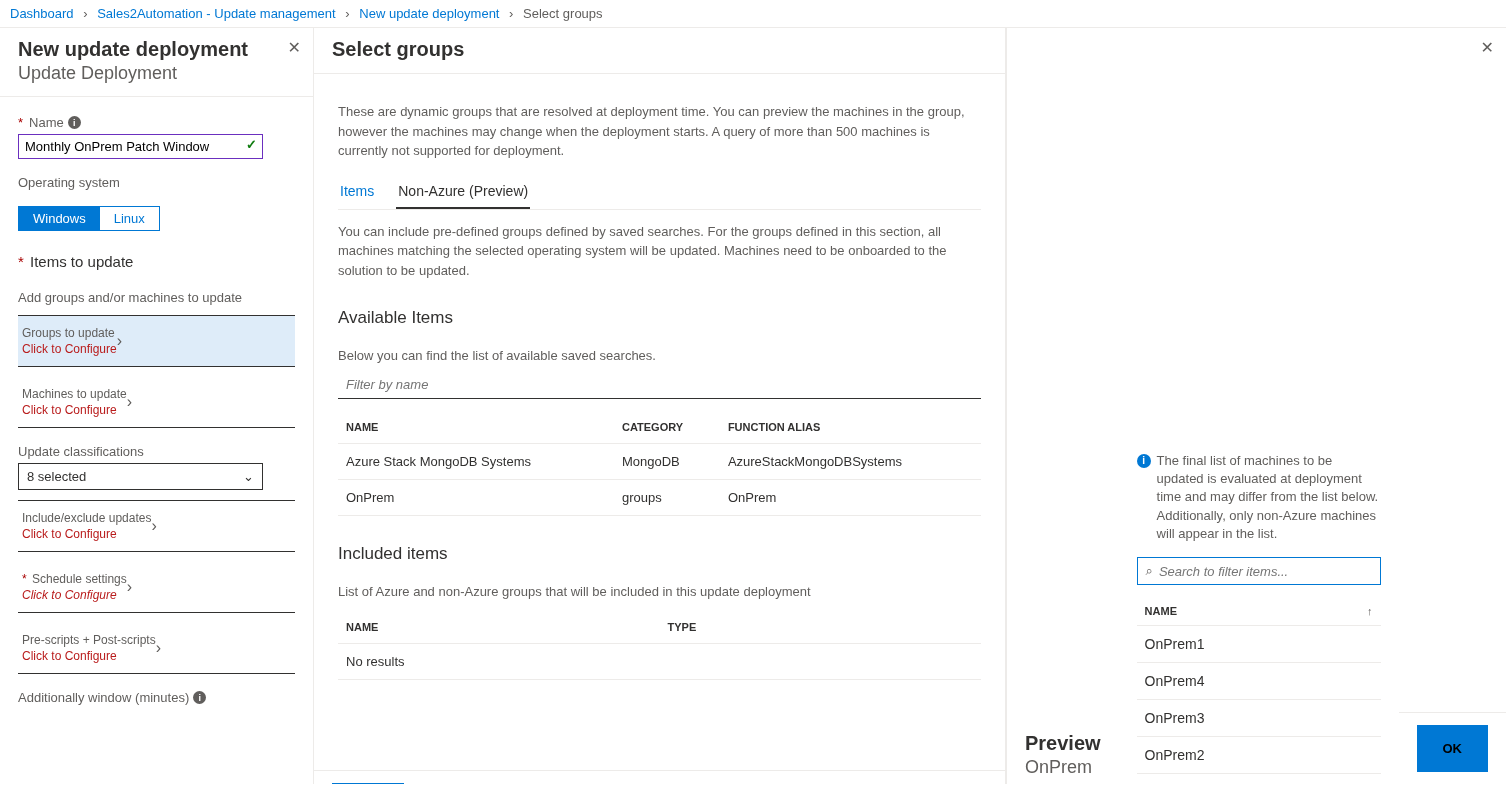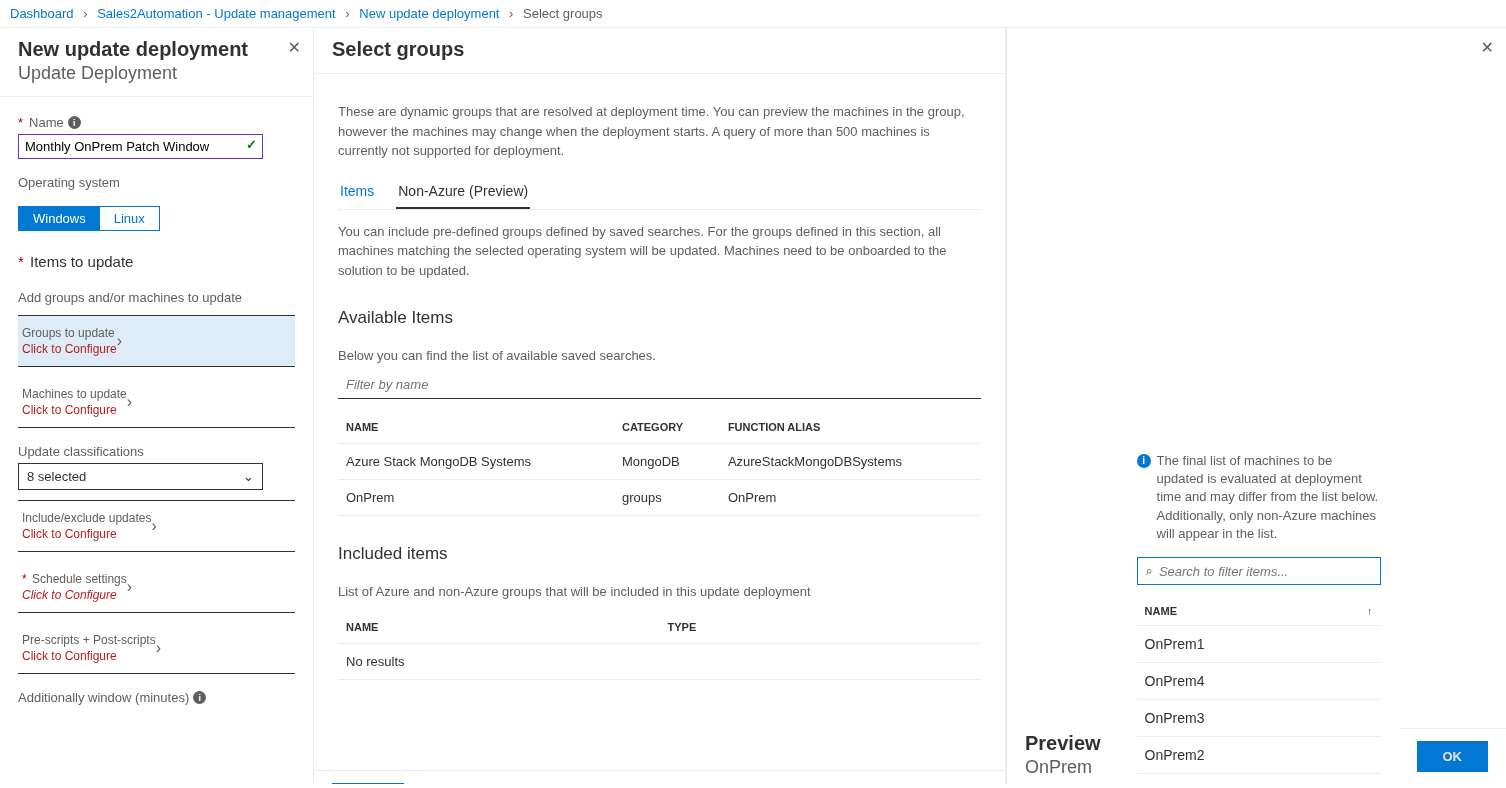--- a/index.html
+++ b/index.html
@@ -32,21 +32,21 @@
 .section-sub { font-size: 13px; color: #605e5c; margin-top: 20px; }
 .config-row { border-top: 1px solid #323130; border-bottom: 1px solid #323130; padding: 10px 4px; margin-top: 10px; display: flex; justify-content: flex-start; align-items: center; cursor: pointer; }
 .config-row + .config-row { border-top: none; }
 .config-row.selected { background: #deecf9; }
 .config-label { font-size: 12px; color: #605e5c; }
 .config-value { font-size: 12px; color: #b91c1c; margin-top: 2px; }
 .config-value.italic { font-style: italic; }
 .chevron { color: #605e5c; font-size: 16px; }
 .select-box { width: 245px; border: 1px solid #323130; padding: 5px 8px; margin-top: 4px; display: flex; justify-content: space-between; align-items: center; font-size: 13px; cursor: pointer; }
 .footer { border-top: 1px solid #edebe9; padding: 12px 18px; background: #fff; }
-.btn-primary { background: #0078d4; color: #e5e5e5; border: none; padding: 8px 26px; font-size: 13px; font-weight: 600; cursor: pointer; }
+.btn-primary { background: #0078d4; color: #000000; border: none; padding: 16px 26px; font-size: 13px; font-weight: 600; cursor: pointer; }
 .center-body { padding: 18px 24px; overflow-y: auto; height: calc(100% - 60px); }
 .desc { font-size: 13px; color: #605e5c; margin: 10px 0 16px 0; line-height: 1.5; }
 .tabs { display: flex; gap: 20px; border-bottom: 1px solid #edebe9; margin-bottom: 12px; }
 .tab { padding: 6px 2px 8px 2px; font-size: 14px; color: #0078d4; cursor: pointer; border-bottom: 2px solid transparent; }
 .tab.active { color: #323130; border-bottom-color: #323130; }
 .filter-input { width: 100%; border: 1px solid #8a8886; border-left: none; border-right: none; border-top: none; border-bottom: 1px solid #323130; padding: 6px 8px; font-size: 13px; font-style: italic; color: #605e5c; margin-top: 8px; background: transparent; }
 .tbl { width: 100%; margin-top: 12px; border-collapse: collapse; }
 .tbl th { text-align: left; font-size: 11px; font-weight: 600; color: #323130; padding: 10px 8px; border-bottom: 1px solid #edebe9; text-transform: uppercase; }
 .tbl td { padding: 10px 8px; font-size: 13px; color: #323130; border-bottom: 1px solid #edebe9; }
 .h3 { font-size: 17px; font-weight: 400; margin-top: 28px; color: #323130; }

